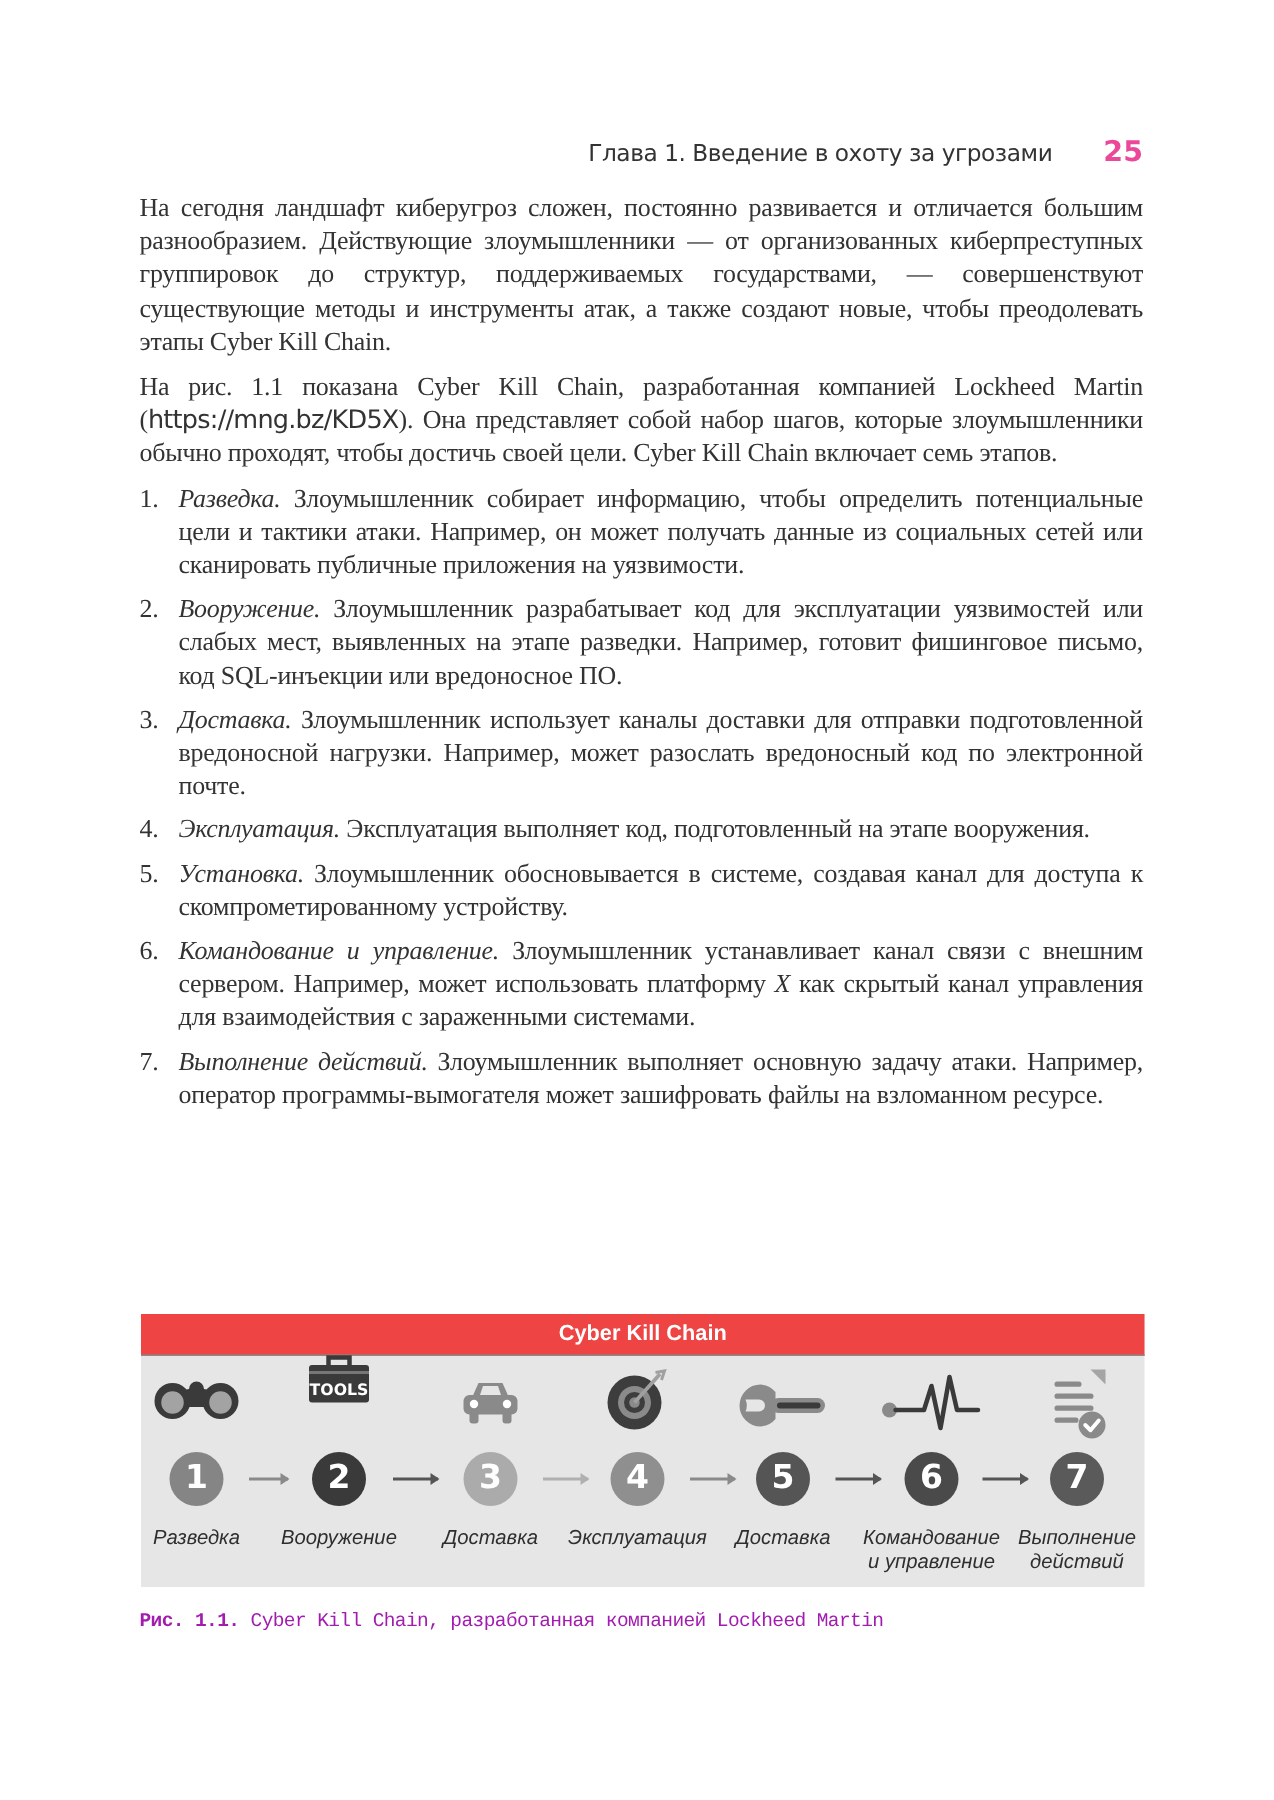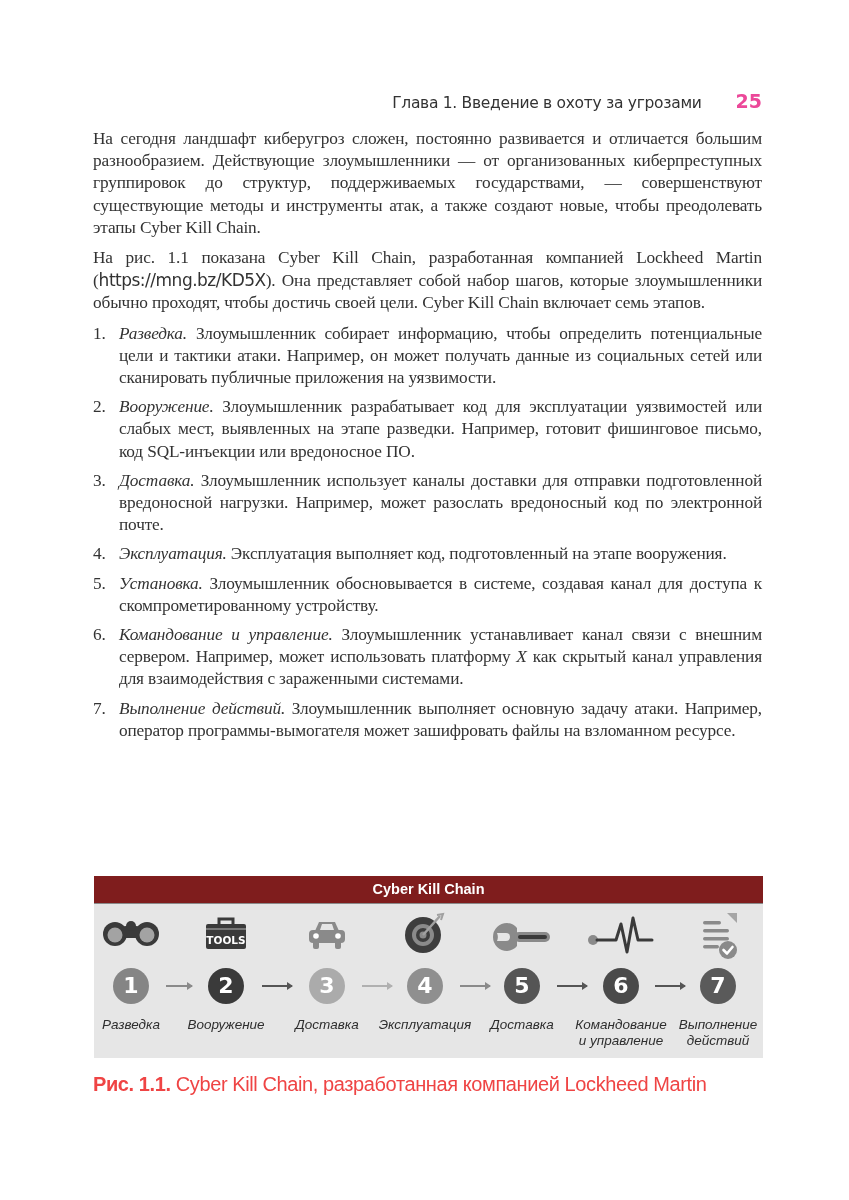--- a/index.html
+++ b/index.html
@@ -39,21 +39,21 @@
     }
     ol.steps li .num { position: absolute; left: 0; top: 0; }
     ol.steps li .term { font-style: italic; }
     .xvar { font-style: italic; }
 
     .figure {
       position: absolute; left: 94px; top: 876px; width: 669px; height: 182px;
       background: #e6e6e6;
     }
     .figure .fig-head {
-      height: 27px; background: #7f1d1d; color: #ffffff;
+      height: 27px; background: #ef4444; color: #ffffff;
       font-family: "Liberation Sans", sans-serif; font-weight: bold;
       font-size: 14.5px; text-align: center; line-height: 26px;
       border-bottom: 1px solid #8a8a8a;
     }
     .stage { position: absolute; width: 100px; text-align: center; }
     .stage .icon { position: absolute; left: 50%; transform: translateX(-50%); top: 36px; }
     .stage .circle {
       position: absolute; left: 50%; transform: translateX(-50%); top: 92px;
       width: 36px; height: 36px; border-radius: 50%;
       color: #fff; font-family: "DejaVu Sans", sans-serif; font-weight: bold;
@@ -64,21 +64,21 @@
       font-family: "Liberation Sans", sans-serif; font-size: 13.5px;
       line-height: 16px; color: #2e2e2e; text-align: center; font-style: italic;
     }
     .arrow { position: absolute; top: 109px; height: 2px; }
     .arrow::after {
       content: ""; position: absolute; right: -1px; top: -3px;
       border-left: 6px solid currentColor; border-top: 4px solid transparent; border-bottom: 4px solid transparent;
     }
     .caption {
       position: absolute; left: 93px; top: 1073px;
-      font-family: Liberation Sans, sans-serif; font-size: 20px; color: #ef4444;
+      font-family: Liberation Mono, monospace; font-size: 13px; color: #a21caf;
       letter-spacing: -0.4px;
     }
     .caption b { font-weight: bold; }
   </style>
 </head>
 <body>
 
 <div class="running-head">
   <span class="chap">Глава 1.  Введение в охоту за угрозами</span>
   <span class="pnum">25</span>
@@ -114,21 +114,21 @@
         <circle cx="14" cy="15" r="7.5" fill="#a3a3a3"></circle>
         <circle cx="46" cy="15" r="7.5" fill="#a3a3a3"></circle>
       </svg>
     </span>
     <div class="circle" style="background:#858585;">1</div>
     <div class="label">Разведка</div>
   </div>
   <div class="arrow" style="left:72px; width:26px; background:#8a8a8a; color:#8a8a8a;"></div>
 
   <div class="stage" style="left:82px; top:0; height:182px;">
-    <span class="icon" style="top:38px;">
+    <span class="icon" style="top:24px;">
       <svg width="42" height="36" viewBox="0 0 42 36">
         <path d="M14 10 V5 H28 V10" fill="none" stroke="#3a3a3a" stroke-width="3"></path>
         <rect x="1" y="10" width="40" height="25" rx="2" fill="#3a3a3a"></rect>
         <rect x="1" y="14" width="40" height="2" fill="#777"></rect>
         <text x="21" y="30" text-anchor="middle" font-family="DejaVu Sans, sans-serif" font-size="10.5" font-weight="bold" fill="#ffffff">TOOLS</text>
       </svg>
     </span>
     <div class="circle" style="background:#3a3a3a;">2</div>
     <div class="label">Вооружение</div>
   </div>

